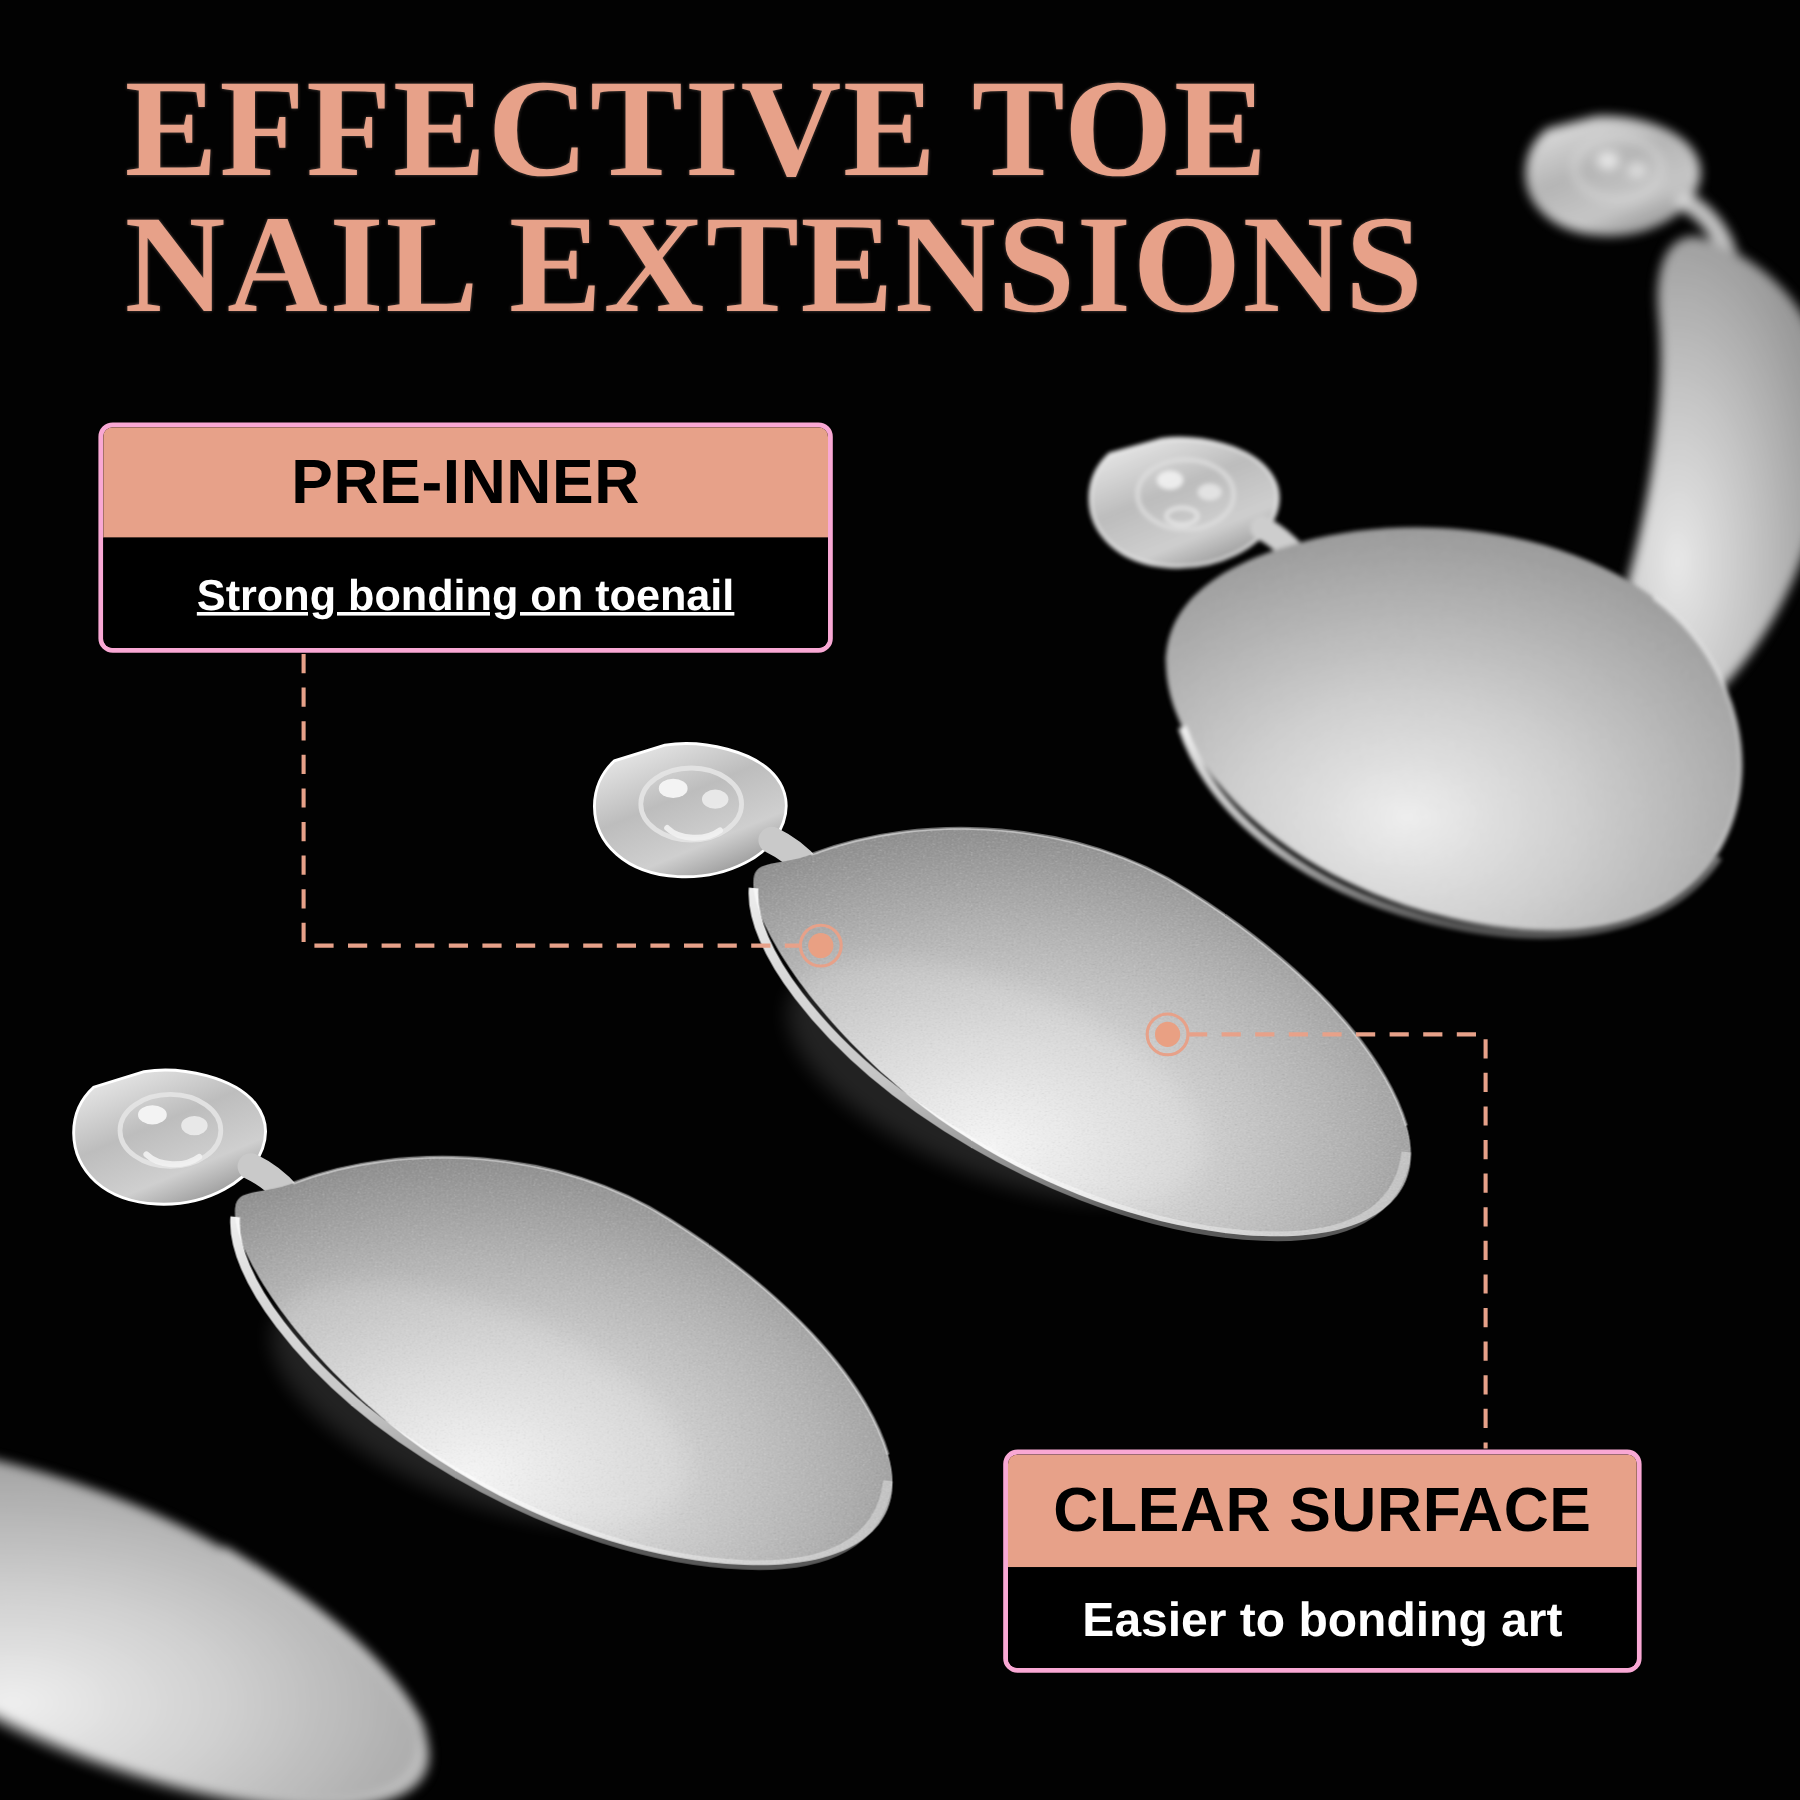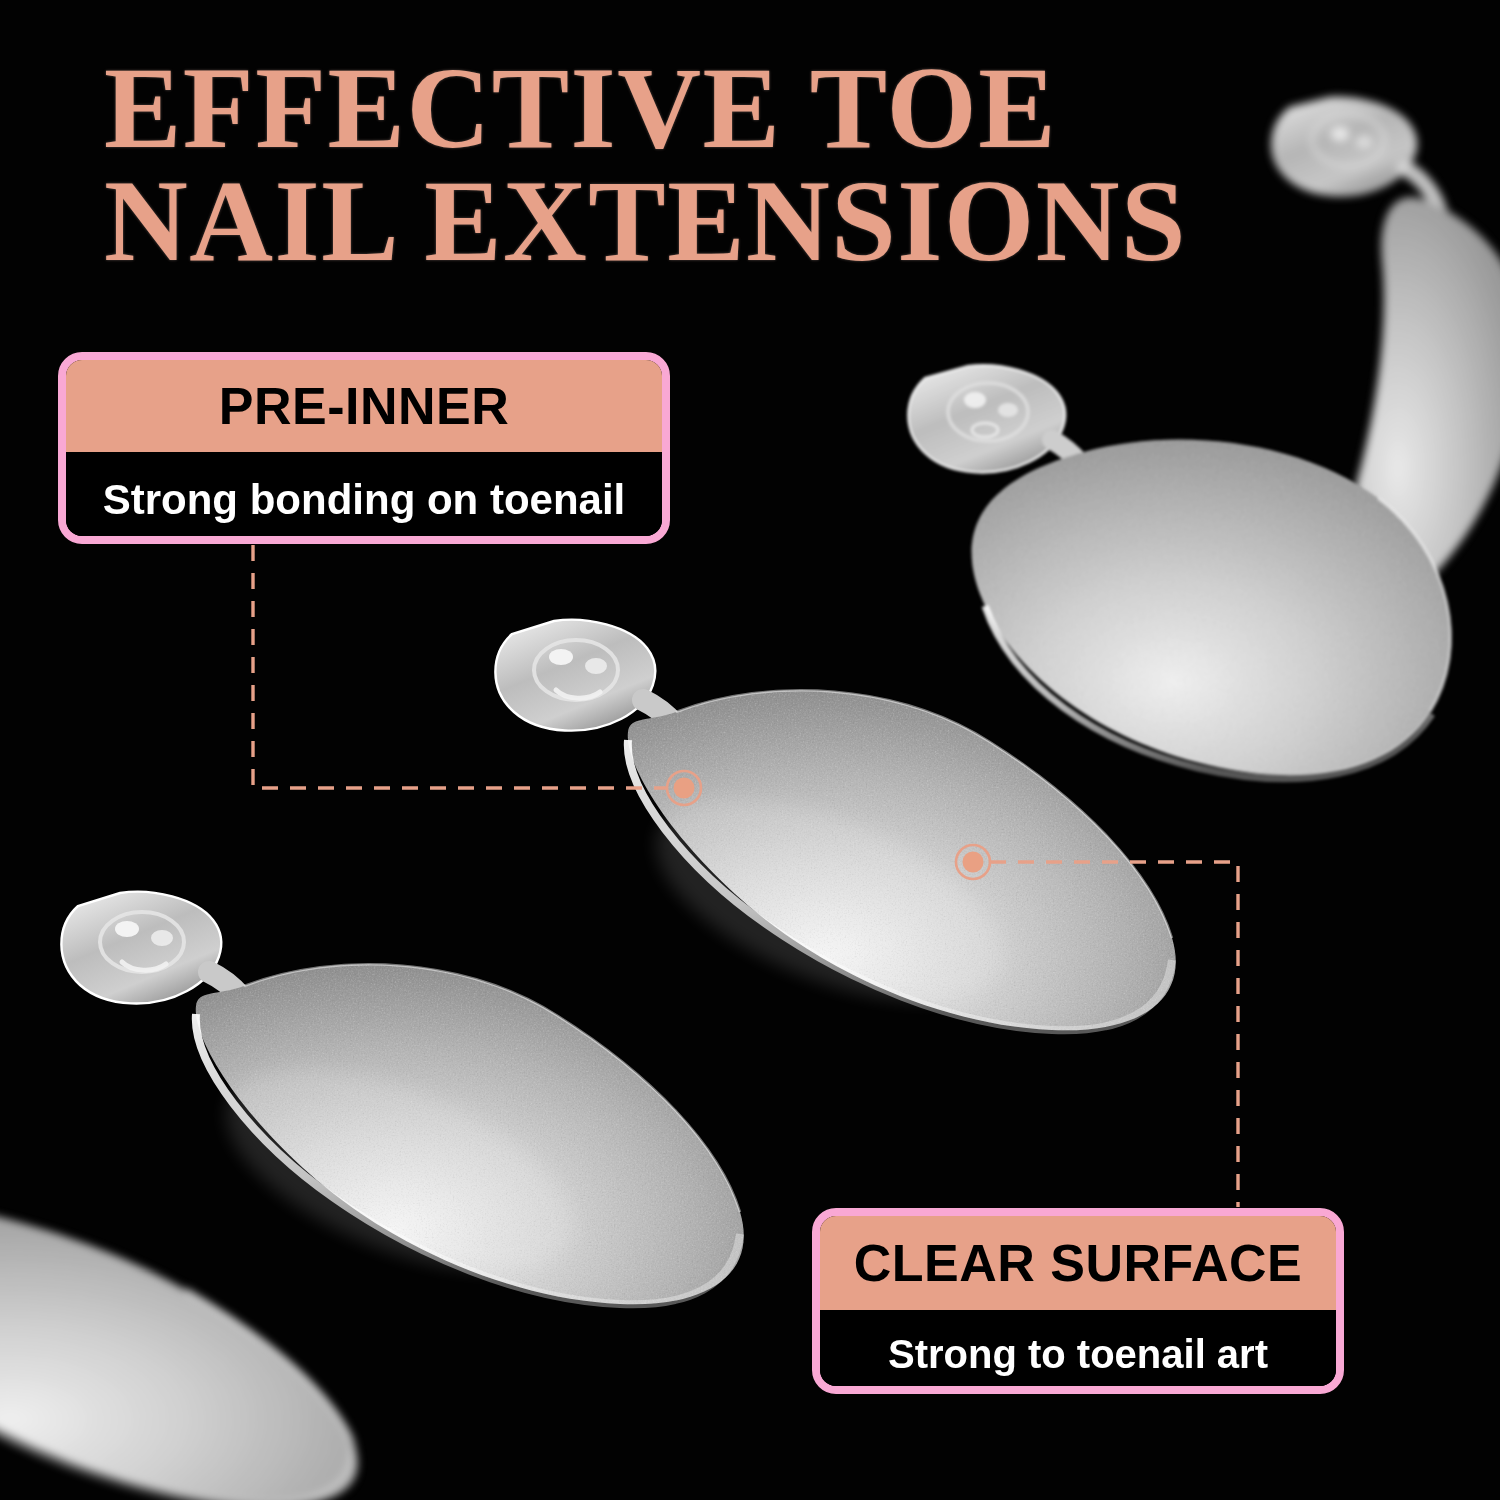--- a/index.html
+++ b/index.html
@@ -29,25 +29,26 @@
     letter-spacing:1.5px;
     white-space:nowrap;
     text-shadow:0 0 3px rgba(255,210,195,.35);
   }
   .hl-line.l1{transform:scaleX(1.0);}
   .hl-line.l2{transform:scaleX(1.0);}
 
   
   .callout{
     position:absolute;z-index:50;
-    border:8px solid #f9a8d4;
-    border-radius:24px;
+    border:4px solid #f9a8d4;
+    border-radius:12px;
     background:#000;
     overflow:hidden;
     box-sizing:border-box;
+    margin-left:24px;
   }
   .callout .ttl{
     background:#e7a189;
     color:#000;
     font-weight:700;
     text-align:center;
     letter-spacing:0.5px;
     box-sizing:border-box;
     white-space:nowrap;
   }
@@ -55,21 +56,21 @@
     background:#000;
     color:#fff;
     font-weight:700;
     text-align:center;
     box-sizing:border-box;
     white-space:nowrap;
   }
 
   #callout-pre-inner{left:58px;top:352px;width:612px;height:192px;}
   #callout-pre-inner .ttl{height:92px;line-height:92px;font-size:52px;}
-  #callout-pre-inner .sub{height:120px;line-height:96px;font-size:42px;}
+  #callout-pre-inner .sub{height:120px;line-height:96px;font-size:36px;text-decoration:underline;}
 
   #callout-clear-surface{left:812px;top:1208px;width:532px;height:186px;}
   #callout-clear-surface .ttl{height:94px;line-height:94px;font-size:52px;}
   #callout-clear-surface .sub{height:88px;line-height:88px;font-size:40px;}
 
   
   #leaders{position:absolute;inset:0;z-index:45;pointer-events:none;}
 </style>
 </head>
 <body>
@@ -253,16 +254,16 @@
     <span class="hl-line l2">NAIL EXTENSIONS</span>
   </div>
 
   <div class="callout" id="callout-pre-inner">
     <div class="ttl">PRE-INNER</div>
     <div class="sub">Strong bonding on toenail</div>
   </div>
 
   <div class="callout" id="callout-clear-surface">
     <div class="ttl">CLEAR SURFACE</div>
-    <div class="sub">Strong to toenail art</div>
+    <div class="sub">Easier to bonding art</div>
   </div>
 
 </div>
 
 </body></html>

